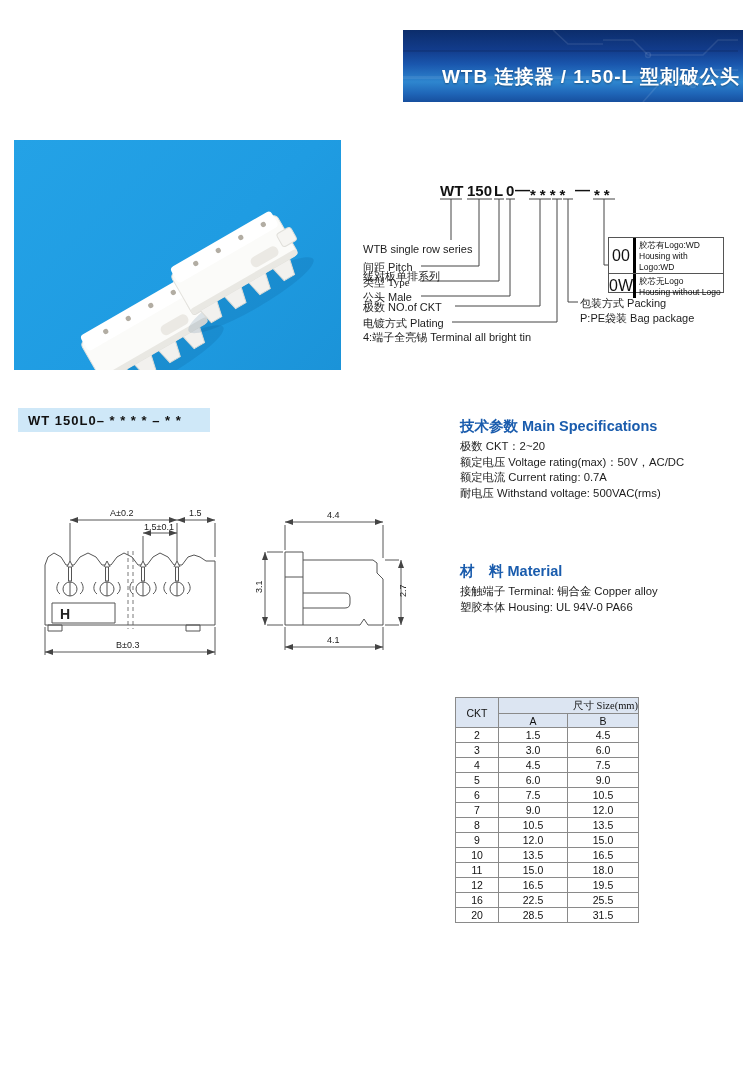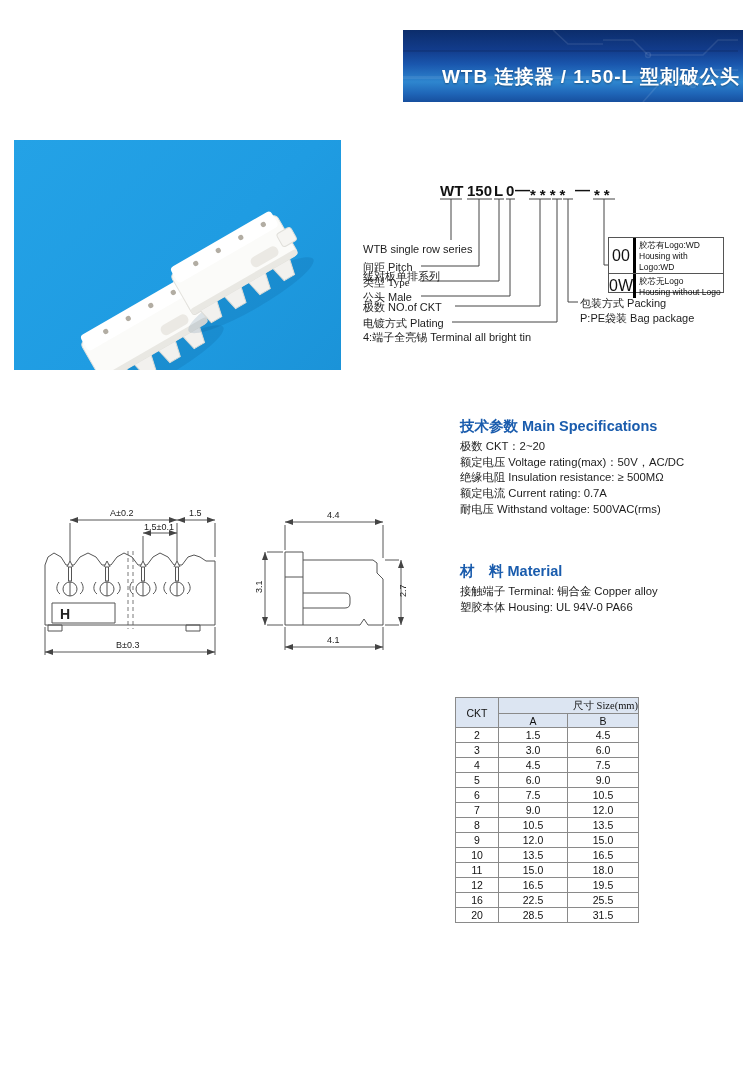--- a/index.html
+++ b/index.html
@@ -159,20 +159,23 @@
     </div>
     <div class="logo-row">
       <div class="logo-code">0W</div>
       <div class="logo-desc">
         <div>胶芯无Logo</div>
         <div>Housing without Logo</div>
       </div>
     </div>
   </div>
 
+  <div class="abs strip">
+    <span class="strip-text">WT 150L0– * * * * – * *</span>
+  </div>
 
   <svg class="abs drawing" style="left:28px;top:505px;" width="225" height="165" viewBox="0 0 225 165">
     <defs>
       <marker id="arrF" markerWidth="9" markerHeight="8" refX="8" refY="3" orient="auto" markerUnits="userSpaceOnUse">
         <path d="M0,0 L8,3 L0,6 Z" fill="#444"></path>
       </marker>
       <marker id="arrFs" markerWidth="9" markerHeight="8" refX="0" refY="3" orient="auto" markerUnits="userSpaceOnUse">
         <path d="M8,0 L0,3 L8,6 Z" fill="#444"></path>
       </marker>
     </defs>
@@ -276,21 +279,20 @@
       <text x="7" y="88" transform="rotate(-90 7,88)">3.1</text>
       <text x="151" y="92" transform="rotate(-90 151,92)">2.7</text>
       <text x="72" y="138">4.1</text>
     </g>
   </svg>
 
   <div class="sec-title" style="left:460px;top:417px;">技术参数 Main Specifications</div>
   <div class="abs spec-list">
       <div class="spec-line">极数 CKT：2~20</div>
       <div class="spec-line">额定电压 Voltage rating(max)：50V，AC/DC</div>
-      <div class="spec-line">绝缘电阻 Insulation resistance: ≥ 500MΩ</div>
       <div class="spec-line">额定电流 Current rating: 0.7A</div>
       <div class="spec-line">耐电压 Withstand voltage: 500VAC(rms)</div>
     </div>
 
   <div class="sec-title" style="left:460px;top:562px;">材　料 Material</div>
   <div class="abs mat-list">
       <div class="mat-line">接触端子 Terminal: 铜合金 Copper alloy</div>
       <div class="mat-line">塑胶本体 Housing: UL 94V-0 PA66</div>
     </div>
 

